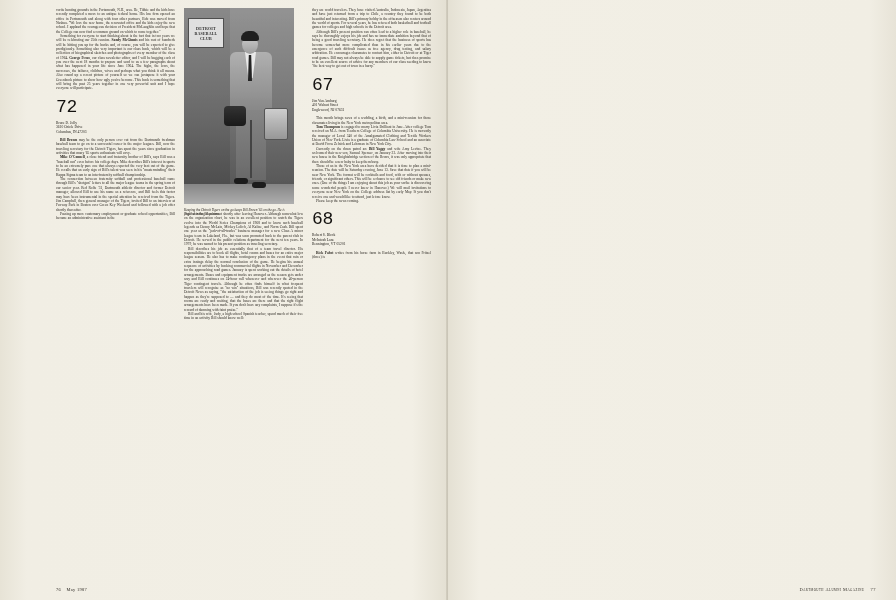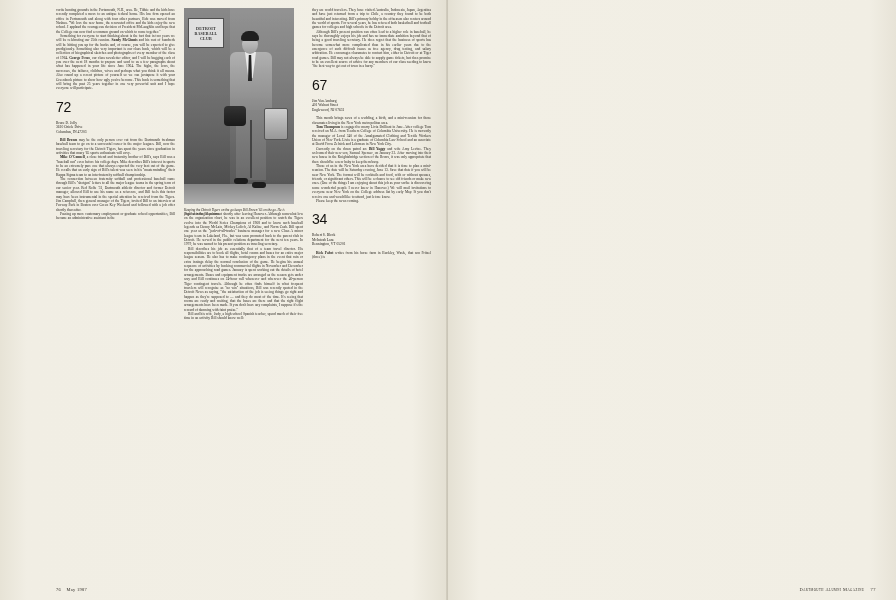--- a/index.html
+++ b/index.html
@@ -31,22 +31,22 @@
     hyphens:auto;
     color:#2a2620;
     letter-spacing:.02px;
   }
   .body-col p{margin:0 0 0 0;text-indent:4px;}
   .body-col p.noind{text-indent:0;}
   .body-col b{font-weight:bold;}
 
   
   .class-num{
-    font-size:14px;line-height:19px;
-    font-family:Liberation Sans, sans-serif;
+    font-size:18px;line-height:19px;
+    font-family:Liberation Mono, monospace;
     margin:7px 0 4px 0;color:#141210;letter-spacing:-.4px;
   }
   .secretary{
     font-size:3.6px;line-height:4.5px;margin:0 0 4px 0;color:#23201b;
   }
 
   
   .photo-brown{
     position:absolute;left:184px;top:8px;width:110px;height:196px;
     background:
@@ -135,21 +135,21 @@
         <div class="secretary" style="white-space:pre-line;">Jim Van Amburg
 401 Walnut Street
 Englewood, NJ 07631</div>
 
         <p>This month brings news of a wedding, a birth, and a mini-reunion for those classmates living in the New York metropolitan area.</p>
         <p><b>Tom Thompson</b><span> is engaged to marry Livia Brilliant in June. After college Tom received an M.A. from Teachers College of Columbia University. He is currently the manager of Local 340 of the Amalgamated Clothing and Textile Workers Union of New York. Livia is a graduate of Columbia Law School and an associate at David Fross Zelnick and Lehrman in New York City.</span></p>
         <p><span>Currently on the dawn patrol are </span><b>Bill Yaggy</b><span> and wife Amy Levine. They welcomed their new son, Samuel Spenser, on January 23. After moving into their new house in the Knightsbridge section of the Bronx, it was only appropriate that there should be a new baby to keep them busy.</span></p>
         <p>Those of us in the New York area have decided that it is time to plan a mini-reunion. The date will be Saturday evening, June 13. Save that date if you will be near New York. The format will be cocktails and food, with or without spouses, friends, or significant others. This will be a chance to see old friends or make new ones. (One of the things I am enjoying about this job as your scribe is discovering some wonderful people I never knew in Hanover.) We will mail invitations to everyone near New York on the College address list by early May. If you don't receive one and would like to attend, just let me know.</p>
         <p>Please keep the news coming.</p>
 
-        <div class="class-num">34</div>
+        <div class="class-num">68</div>
         <div class="secretary" style="white-space:pre-line;">Robert S. Block
 McIntosh Lane
 Bennington, VT 05201</div>
 
         <p><b>Rick Pabst</b><span> writes from his horse farm in Buckley, Wash., that son Fritzel (three) is</span></p>
       </div>
     </div>
 
     <div class="photo-brown">
       <div class="pb-door"></div>

